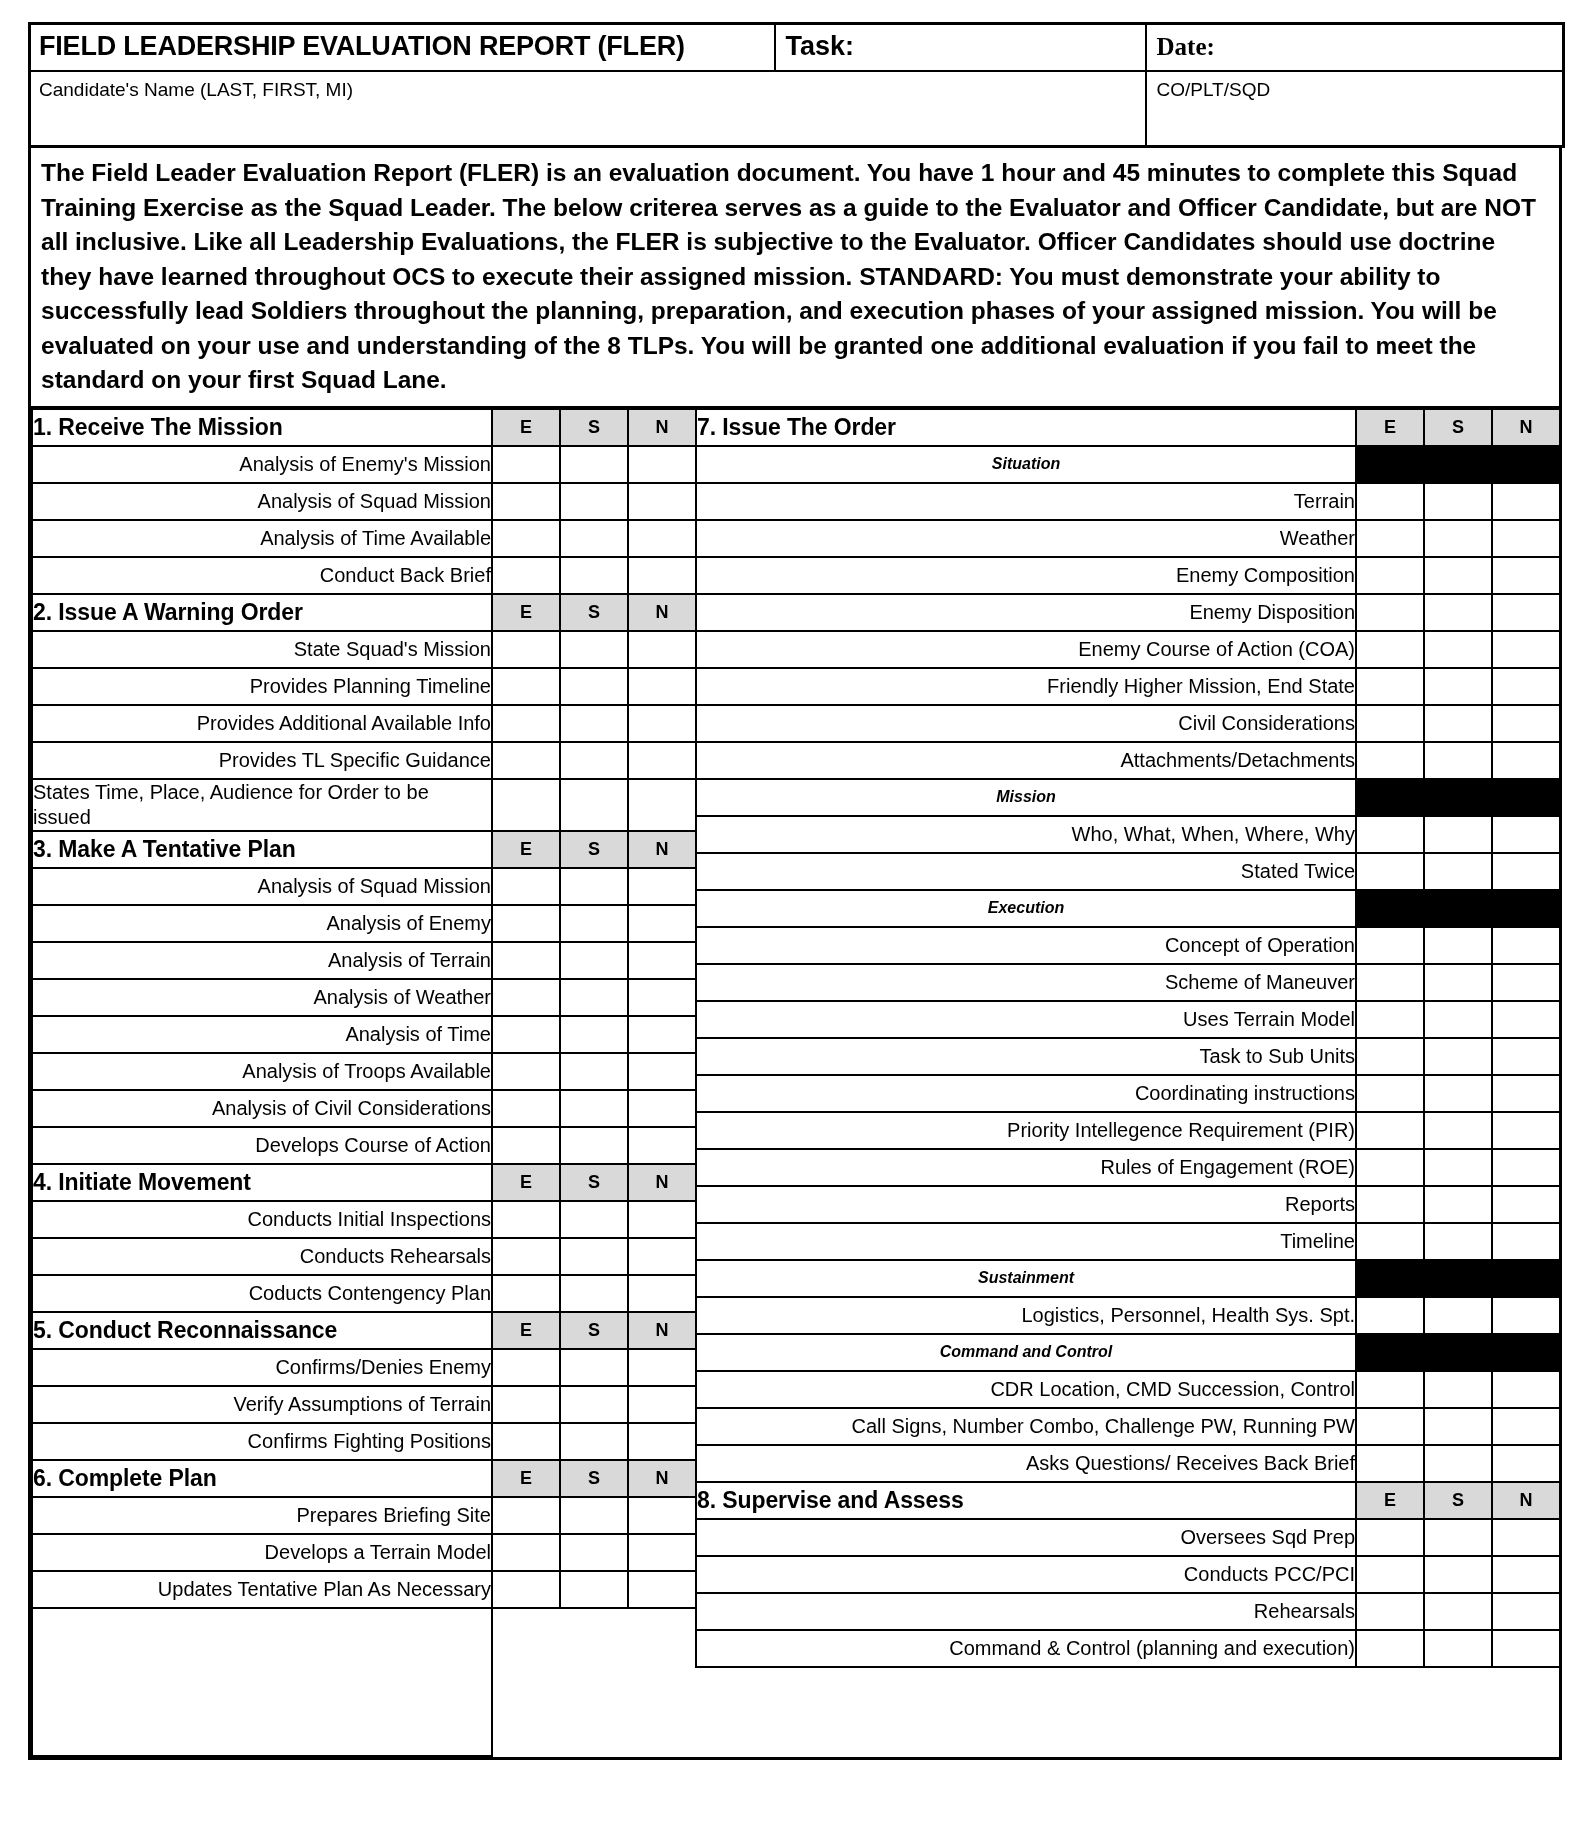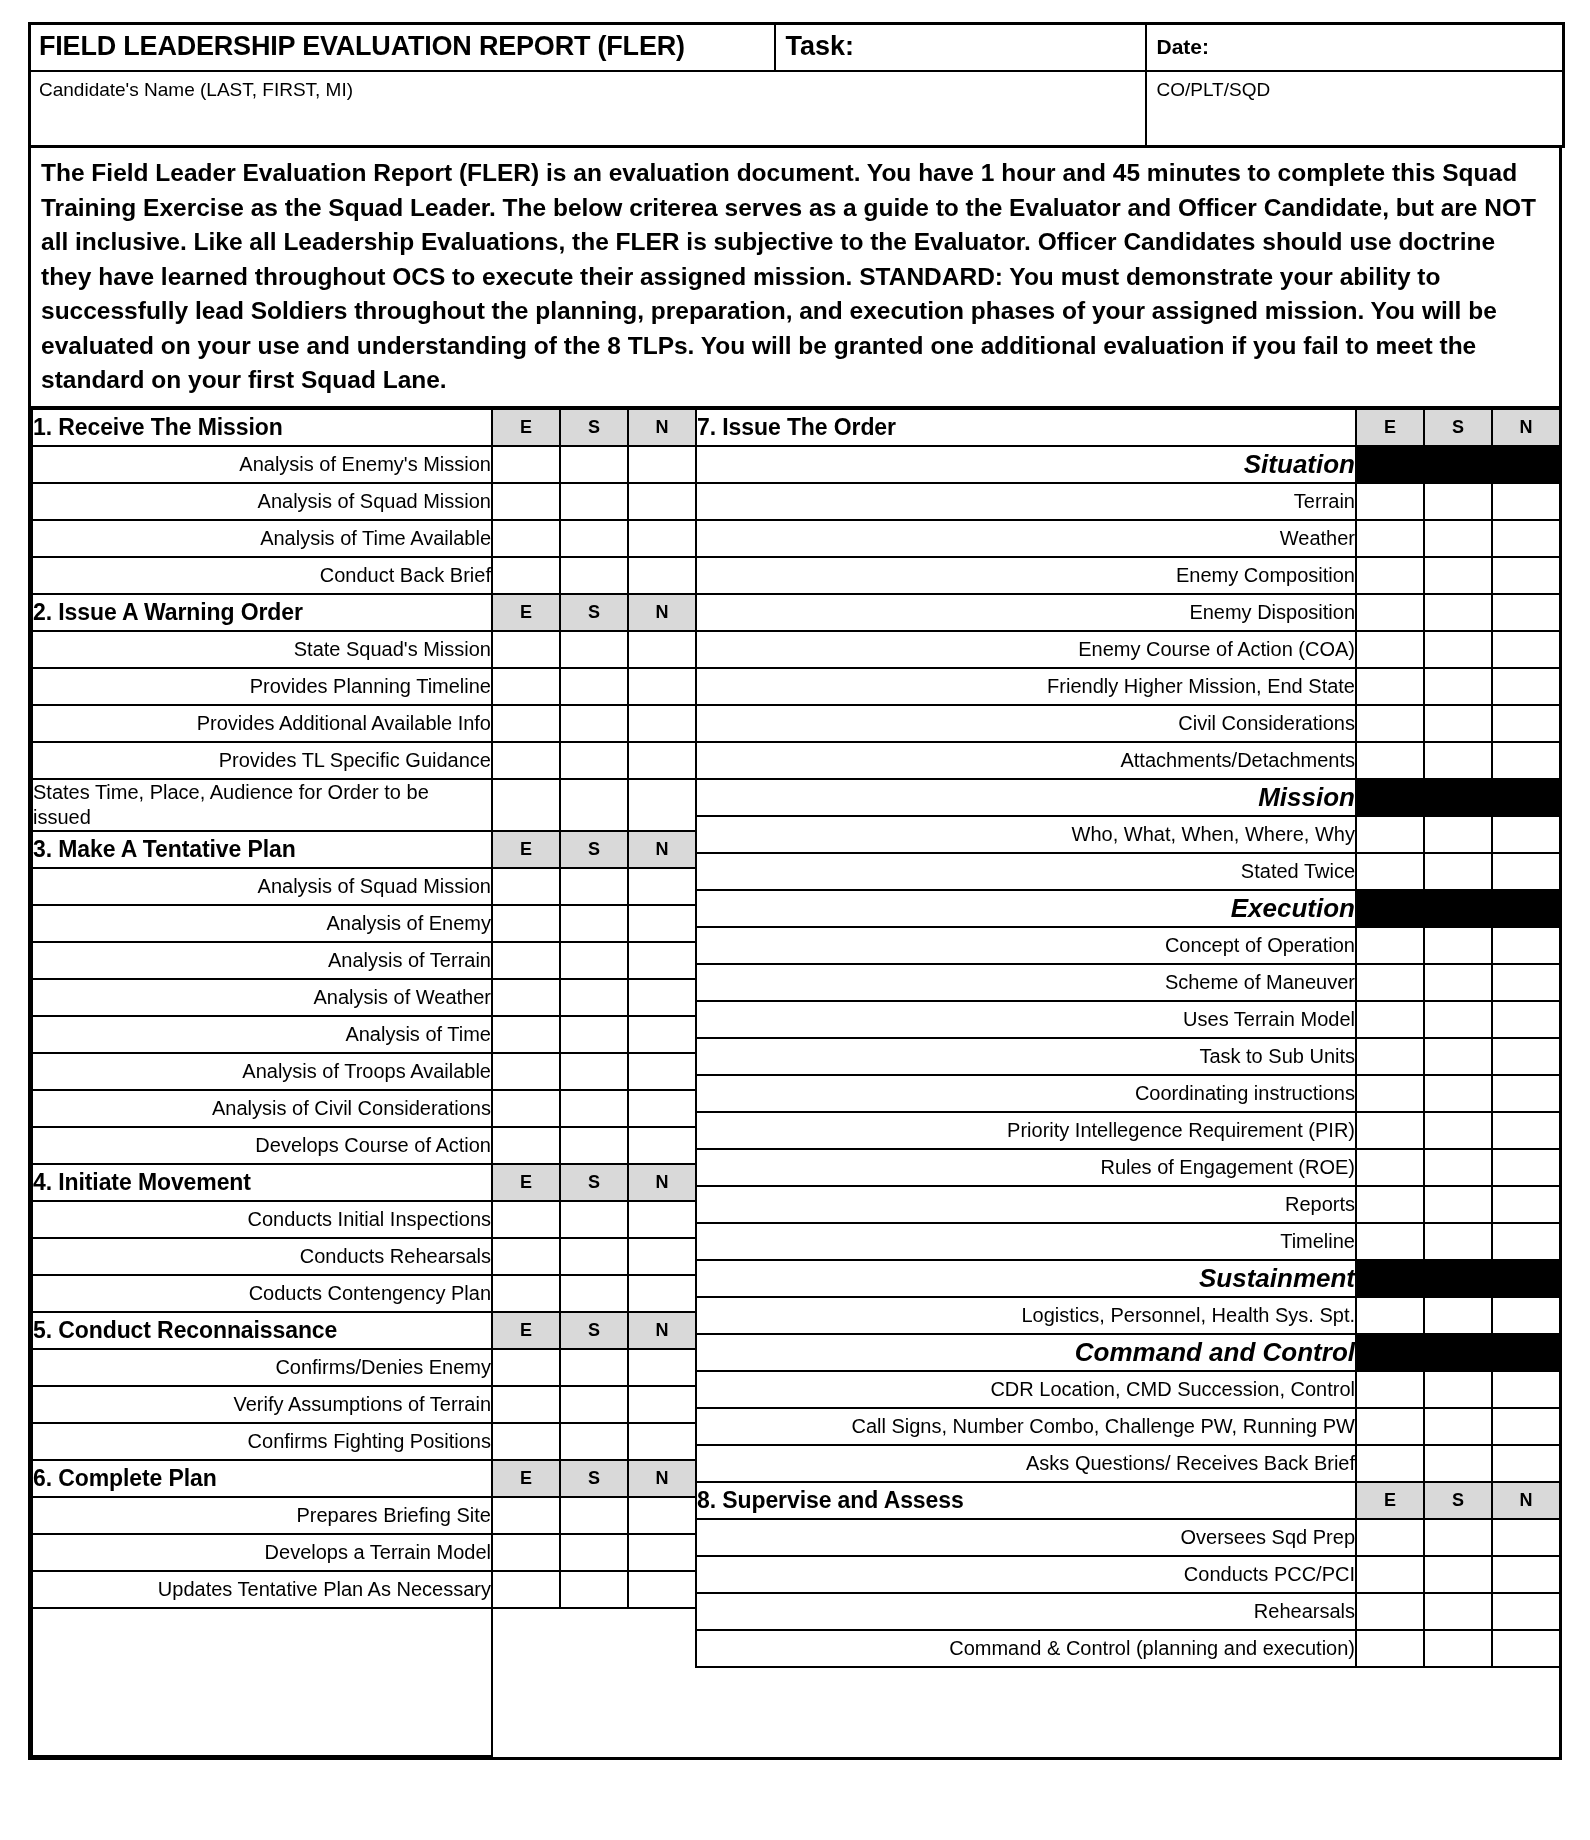--- a/index.html
+++ b/index.html
@@ -13,21 +13,21 @@
 
   
   table { border-collapse:collapse; table-layout:fixed; }
   td { vertical-align:middle; }
 
   
   .hdr { width:1534px; border:3px solid #000; border-collapse:collapse; }
   .hdr td { border:2px solid #000; padding:0; }
   .hdr .title-cell { padding:6px 8px 8px 8px; font-size:27px; font-weight:bold; letter-spacing:-0.2px; }
   .hdr .task-cell  { padding:6px 8px 8px 10px; font-size:27px; font-weight:bold; }
-  .hdr .date-cell  { padding:6px 8px 8px 10px; font-size:21px; font-weight:bold; }
+  .hdr .date-cell  { padding:6px 8px 8px 10px; font-size:25px; font-weight:bold;font-family:Liberation Serif, serif; }
   .hdr .name-cell  { padding:7px 8px 0 8px; font-size:19px; vertical-align:top; height:66px; }
   .hdr .co-cell    { padding:7px 8px 0 10px; font-size:19px; vertical-align:top; }
 
   
   .intro-wrap { width:1534px; border-left:3px solid #000; border-right:3px solid #000; border-bottom:2px solid #000; box-sizing:border-box; }
   .intro { font-size:24.5px; line-height:1.41; padding:8px 10px 8px 10px; text-align:left;font-weight:bold; }
 
   
   .grid { width:1534px; border-left:3px solid #000; border-right:3px solid #000; border-bottom:3px solid #000; box-sizing:border-box; display:flex; }
   .col { display:block; }
@@ -36,21 +36,21 @@
 
   .ctab { width:100%; border-collapse:collapse; }
   .ctab td { border:2px solid #000; padding:0; height:37px; box-sizing:border-box; }
 
   .lbl        { font-size:20px; padding:0 6px 0 18px;text-align:right; }
   .lbl.flush  { padding-left:6px; }
   .sect       { font-size:23px; font-weight:bold; padding:0 6px 0 6px; letter-spacing:-0.1px; }
   .mark       { width:68px; text-align:center; font-size:18px; font-weight:bold; }
   .mark.hdrc  { background:#d9d9d9; }
   .mark.blk   { background:#000000; }
-  .subhdr     { font-size:26px; font-weight:bold; font-style:italic; text-align:right; padding-right:120px;margin-top:48px; }
+  .subhdr     { font-size:16px; font-weight:bold; font-style:italic; text-align:center; padding-right:120px;margin-top:48px; }
   .tall       { height:74px; }
   .twoline    { font-size:20px; padding:2px 6px 2px 6px; line-height:1.25; height:74px; vertical-align:middle; }
   .blank      { border-left:2px solid #000; border-right:2px solid #000; }
   .filler     { height:37px; }
 </style>
 </head>
 <body>
 
 <div class="page">
 

